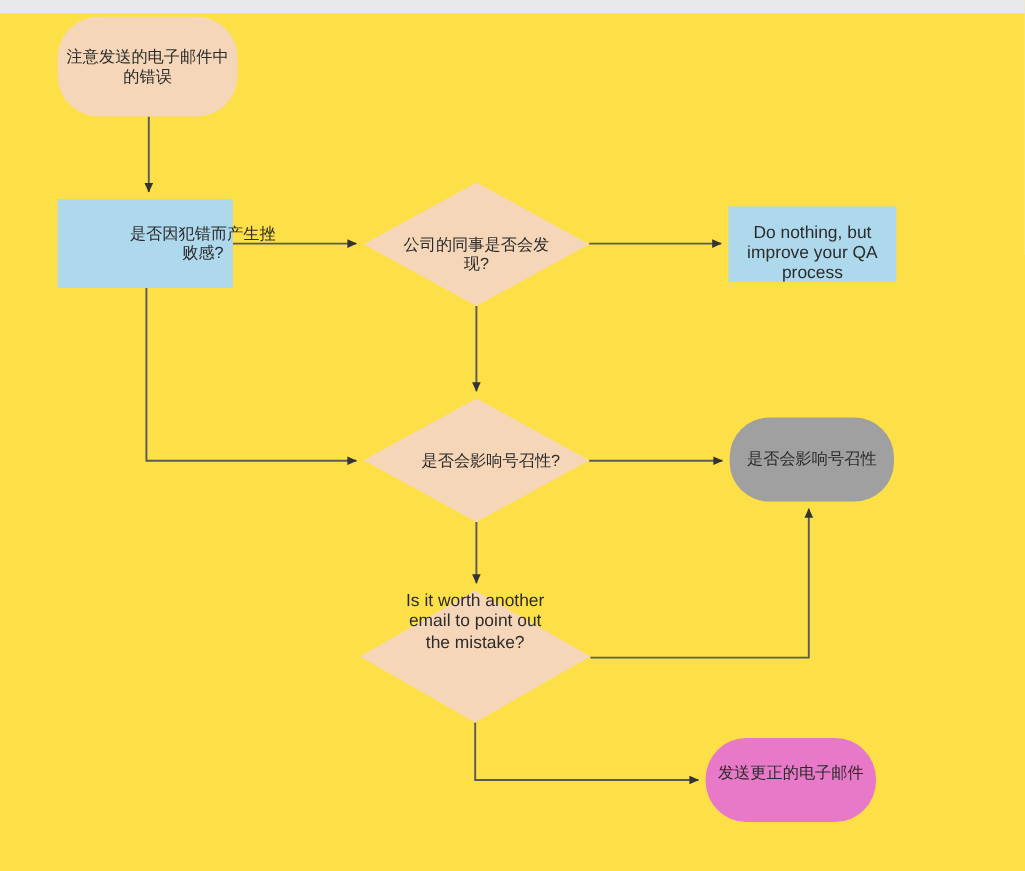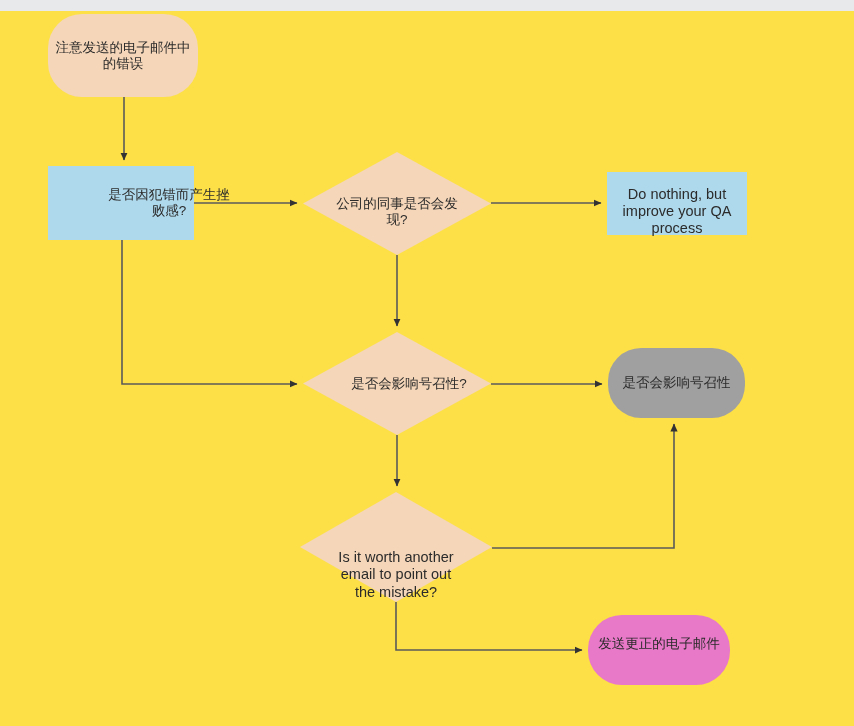--- a/index.html
+++ b/index.html
@@ -88,16 +88,16 @@
         <rect x="588" y="615" width="142" height="70" rx="34" ry="34" fill="#e878c8"></rect>
       </g>
   </svg>
   <div id="labels-layer">
       <div class="node-label label-cn" style="left: 54px; top: 14px; width: 138px; height: 83px;">注意发送的电子邮件中的错误</div>
       <div class="node-label label-cn" style="left: 54px; top: 166px; width: 134px; height: 74px; margin-left: 48px;">是否因犯错而产生挫败感?</div>
       <div class="node-label label-cn" style="left: 333.08px; top: 160px; width: 127.84px; height: 103px;">公司的同事是否会发现?</div>
       <div class="node-label label-en" style="left: 613px; top: 172px; width: 128px; height: 79px;">Do nothing, but improve your QA process</div>
       <div class="node-label label-cn" style="left: 333.08px; top: 332px; width: 127.84px; height: 103px; margin-left: 12px;">是否会影响号召性?</div>
       <div class="node-label label-cn" style="left: 614px; top: 348px; width: 125px; height: 70px;">是否会影响号召性</div>
-      <div class="node-label label-en" style="left: 330.72px; top: 520px; width: 130.56px; height: 110px;">Is it worth another email to point out the mistake?</div>
+      <div class="node-label label-en" style="left: 330.72px; top: 464px; width: 130.56px; height: 110px;">Is it worth another email to point out the mistake?</div>
       <div class="node-label label-cn" style="left: 594px; top: 615px; width: 130px; height: 58px;">发送更正的电子邮件</div>
     </div>
 </div>
 
 </body></html>

